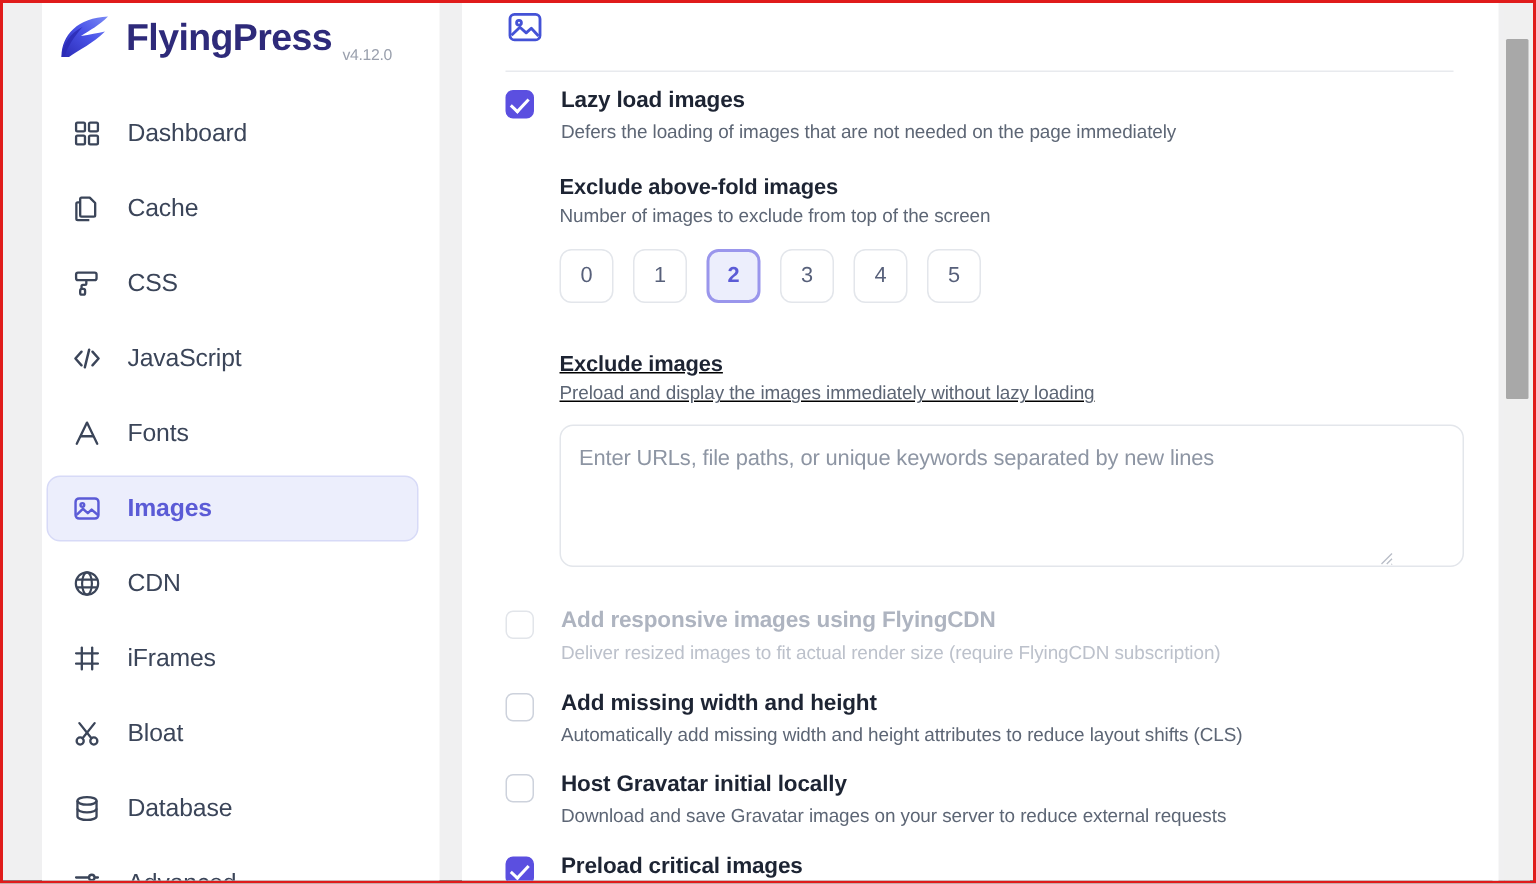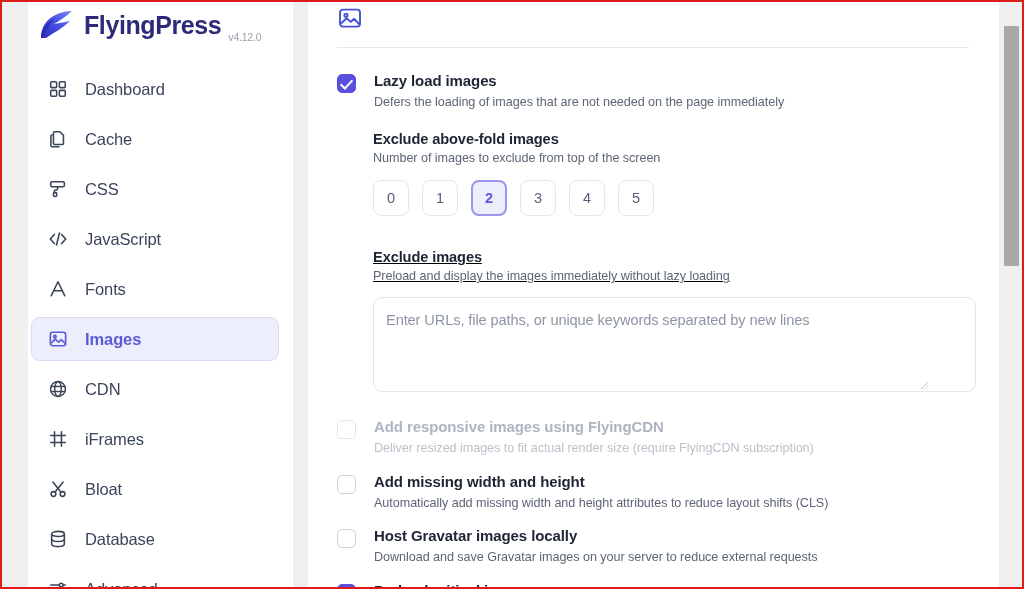--- a/index.html
+++ b/index.html
@@ -129,21 +129,21 @@
     margin: 13px 30px 0 29px;
     height: 1px;
     background: #e8eaee;
   }
 
   
   .opt {
     display: flex;
     gap: 18px;
     padding-left: 29px;
-    margin-top: 24px;
+    margin-top: 10px;
   }
 
   .cb {
     width: 19px; height: 19px;
     border-radius: 5px;
     flex: 0 0 auto;
     margin-top: 2px;
     border: 1.6px solid #cdd2dc;
     background: #fff;
     position: relative;
@@ -507,21 +507,21 @@
       <span class="cb"></span>
       <div class="opt-text">
         <div class="opt-title">Add missing width and height</div>
         <div class="opt-desc">Automatically add missing width and height attributes to reduce layout shifts (CLS)</div>
       </div>
     </div>
 
     <div class="opt" style="margin-top:16px;">
       <span class="cb"></span>
       <div class="opt-text">
-        <div class="opt-title">Host Gravatar images locally</div>
+        <div class="opt-title">Host Gravatar initial locally</div>
         <div class="opt-desc">Download and save Gravatar images on your server to reduce external requests</div>
       </div>
     </div>
 
     <div class="opt" style="margin-top:16px;">
       <span class="cb on"></span>
       <div class="opt-text">
         <div class="opt-title">Preload critical images</div>
         <div class="opt-desc">Preload images needed for the initial render (logo, featured image and other images in the above fold)</div>
       </div>

